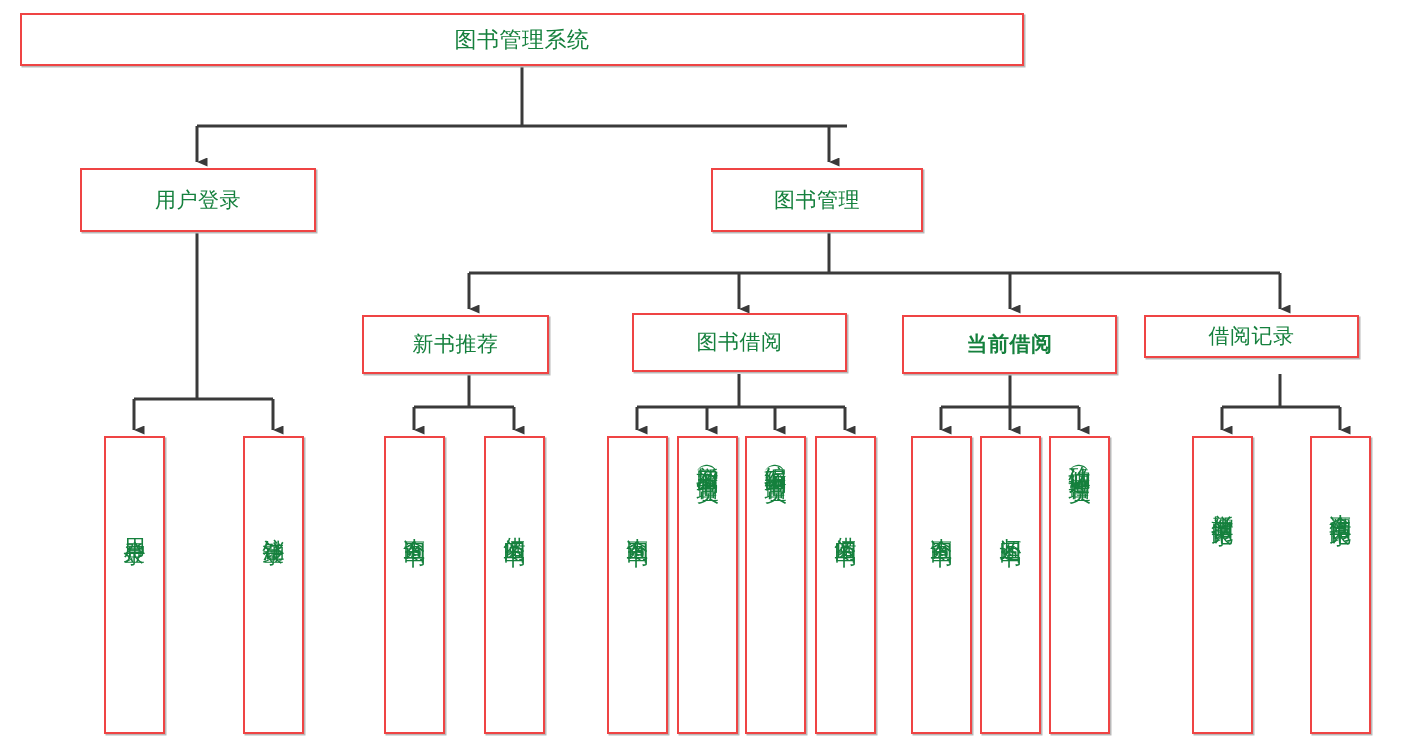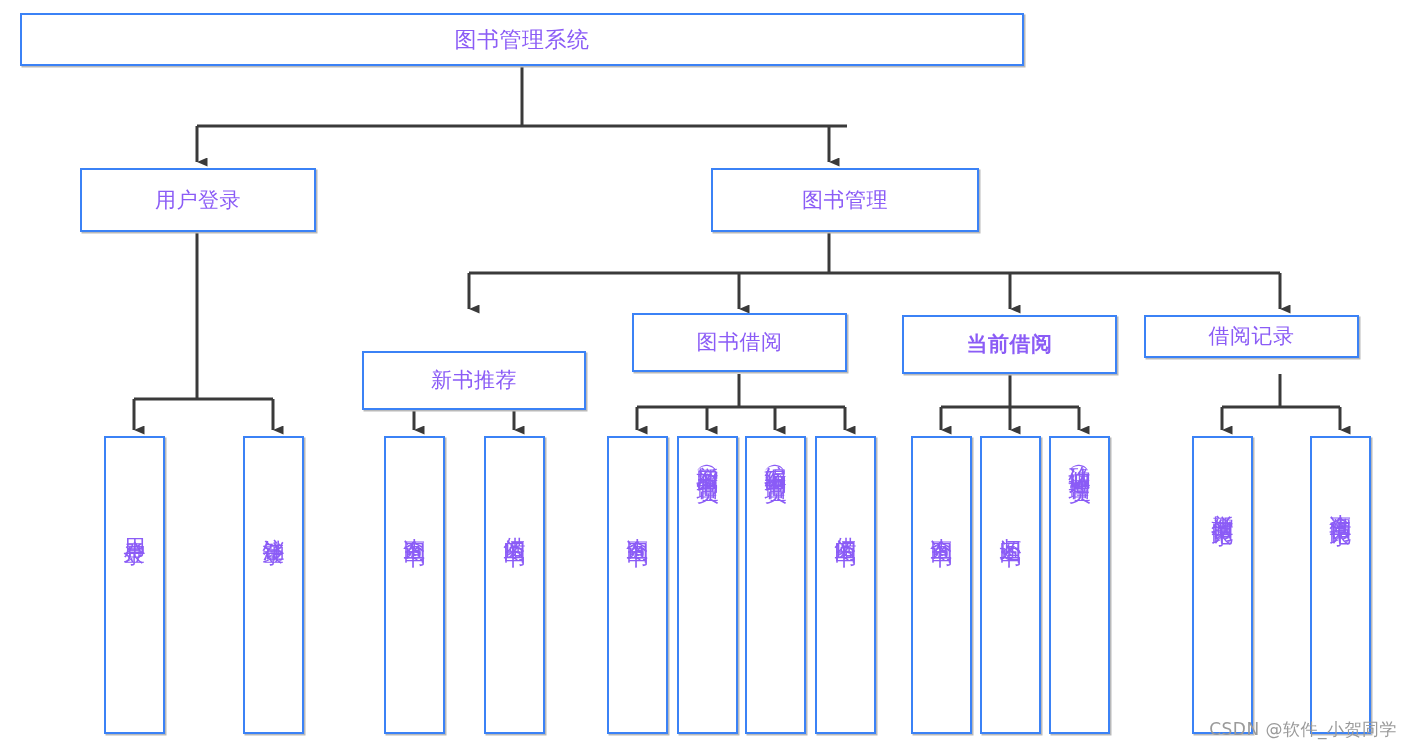--- a/index.html
+++ b/index.html
@@ -23,26 +23,26 @@
     left: 0;
     top: 0;
     width: 1405px;
     height: 747px;
     pointer-events: none;
   }
   .node {
     position: absolute;
     box-sizing: border-box;
     background: #ffffff;
-    border: 2px solid #3b82f6;
+    border: 2px solid #ef4444;
     box-shadow: 1.5px 1.5px 0 0 #b9b9b9;
     display: flex;
     align-items: center;
     justify-content: center;
-    color: #8b5cf6;
+    color: #15803d;
   }
   .node-label {
     display: block;
     text-align: center;
     line-height: 1.18;
     letter-spacing: 0.5px;
     white-space: pre;
   }
   .node.horizontal .node-label {
     font-size: 21px;
@@ -137,25 +137,25 @@
     </g>
   </svg>
 
   <div class="node root horizontal" style="left:20px; top:13px; width:1004px; height:53px;">
     <span class="node-label">图书管理系统</span>
   </div>
 
   <div class="node horizontal" style="left:80px; top:168px; width:236px; height:64px;">
     <span class="node-label">用户登录</span>
   </div>
-  <div class="node horizontal" style="left:711px; top:168px; width:268px; height:64px;">
+  <div class="node horizontal" style="left:711px; top:168px; width:212px; height:64px;">
     <span class="node-label">图书管理</span>
   </div>
 
-  <div class="node horizontal" style="left:362px; top:315px; width:224px; height:59px;margin-top:36px;">
+  <div class="node horizontal" style="left:362px; top:315px; width:187px; height:59px;">
     <span class="node-label">新书推荐</span>
   </div>
   <div class="node horizontal" style="left:632px; top:313px; width:215px; height:59px;">
     <span class="node-label">图书借阅</span>
   </div>
   <div class="node horizontal" style="left:902px; top:315px; width:215px; height:59px;font-weight:bold;">
     <span class="node-label">当前借阅</span>
   </div>
   <div class="node horizontal" style="left:1144px; top:315px; width:215px; height:43px;">
     <span class="node-label">借阅记录</span>
@@ -198,15 +198,14 @@
     <span class="node-label">确认归还（管理员）</span>
   </div>
 
   <div class="node vertical mid" style="left:1192px; top:436px; width:61px; height:298px;">
     <span class="node-label">新增借阅记录</span>
   </div>
   <div class="node vertical mid" style="left:1310px; top:436px; width:61px; height:298px;">
     <span class="node-label">查询借阅记录</span>
   </div>
 
-  <div id="watermark">CSDN @软件_小贺同学</div>
 
 </div>
 
 </body></html>

